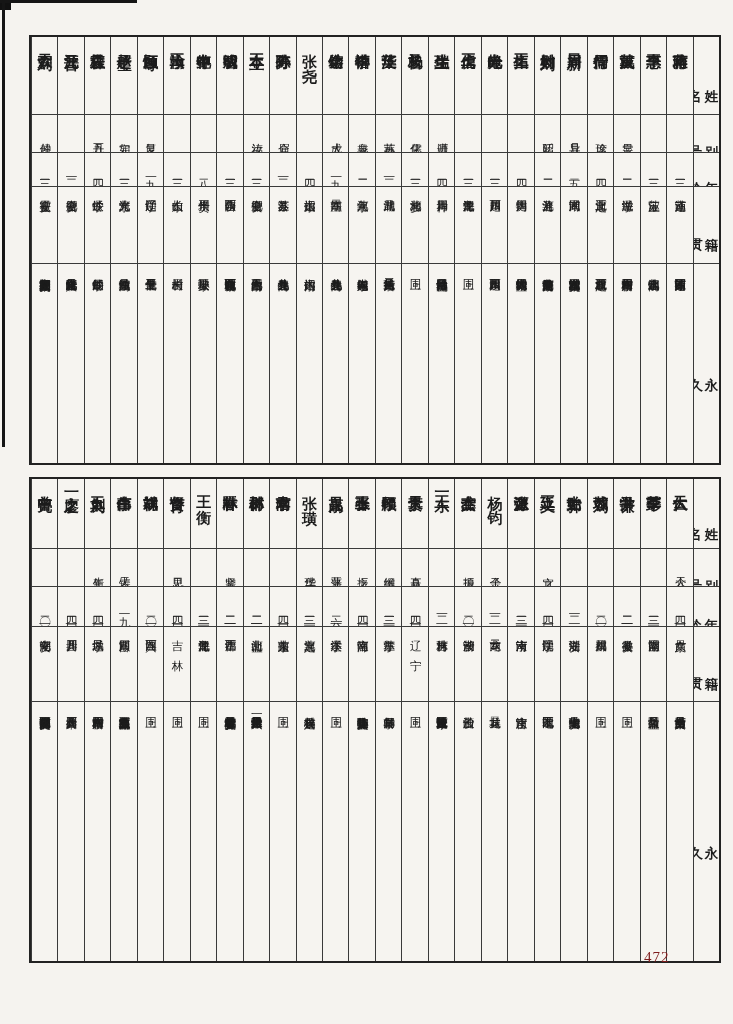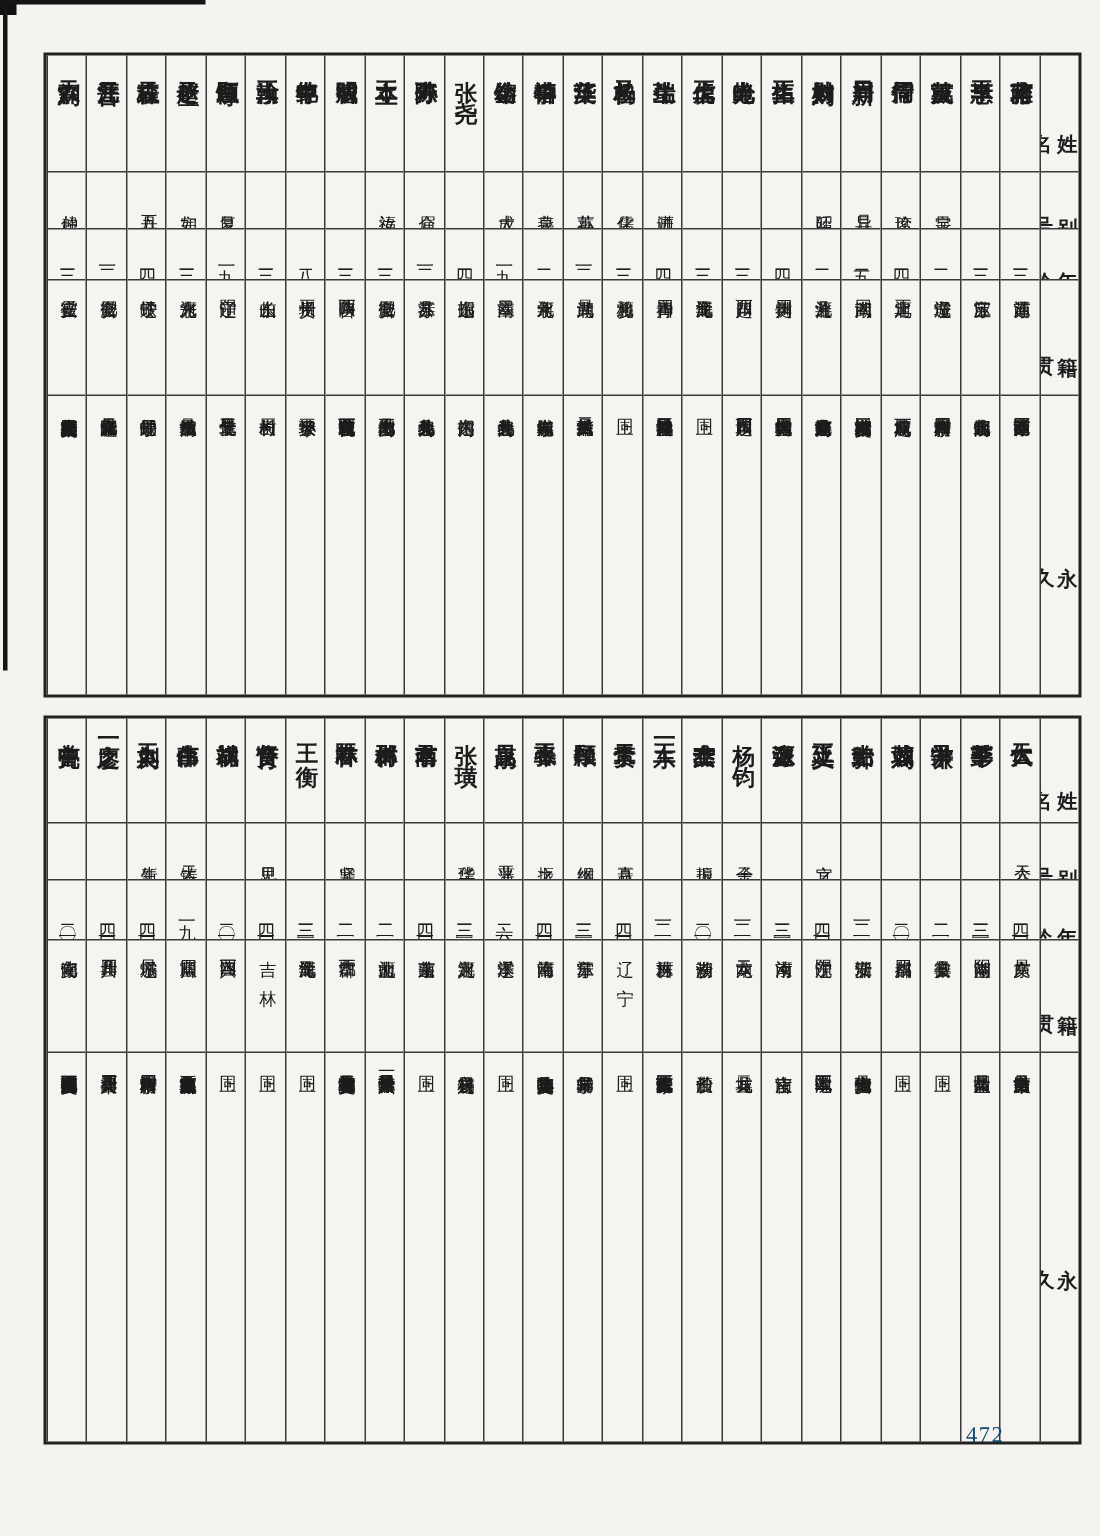--- a/index.html
+++ b/index.html
@@ -31,21 +31,21 @@
   }
   .cell-name .vtext{font-size:15px;font-weight:700;line-height:1.25;}
   .cell-name .sp2{letter-spacing:0.95em;}
   .cell-alias .vtext{font-size:11.5px;line-height:1.2;}
   .cell-age .vtext{font-size:12px;line-height:1.25;}
   .cell-native .vtext{font-size:11.5px;line-height:1.15;}
   .cell-native .sp2{letter-spacing:1.7em;}
   .cell-addr .vtext{font-size:11.5px;line-height:1.13;}
   .spread{display:flex;flex-direction:column;justify-content:space-evenly;align-items:center;height:100%;width:100%;}
   .hchar{font-size:13.5px;font-weight:700;}
-  .page-number{position:absolute;left:644px;top:949px;font-size:15px;color:#0c4a6e;letter-spacing:1px;}
+  .page-number{position:absolute;left:644px;top:949px;font-size:15px;color:#7f1d1d;letter-spacing:1px;}
   .edge-left{position:absolute;left:2px;top:0;width:3px;height:447px;background:#151515;}
   .edge-top{position:absolute;left:0;top:0;width:137px;height:3px;background:#151515;}
   .edge-corner{position:absolute;left:0;top:0;width:11px;height:10px;background:#111;}
 </style>
 </head>
 <body>
 
 <div class="edge-corner"></div>
 <div class="edge-top"></div>
 <div class="edge-left"></div>

